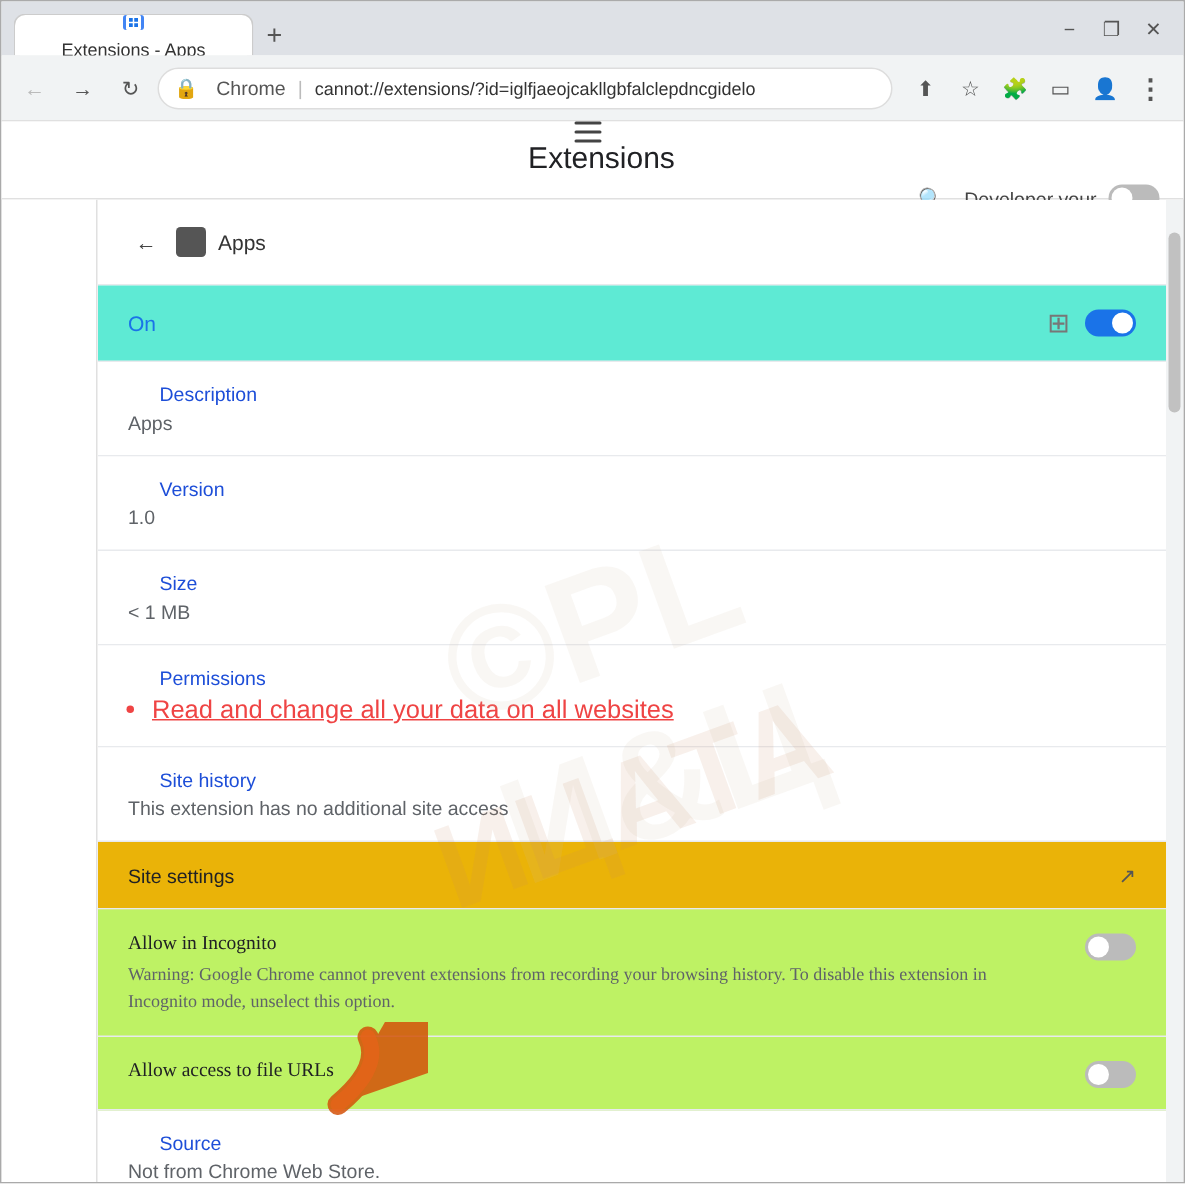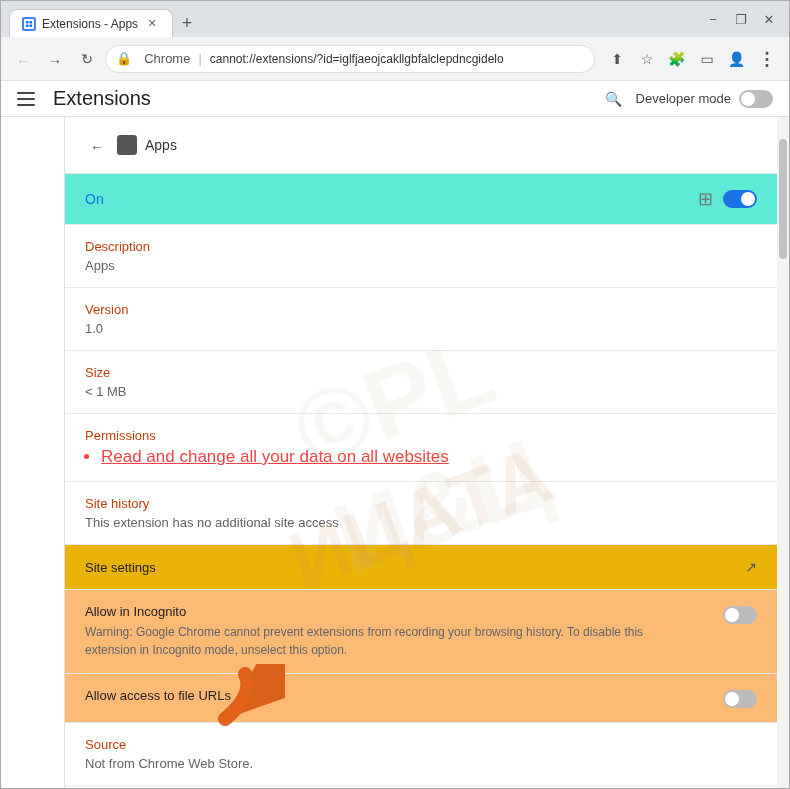--- a/index.html
+++ b/index.html
@@ -4,39 +4,39 @@
   <style>
     * { box-sizing: border-box; margin: 0; padding: 0; }
     body { font-family: 'Segoe UI', Arial, sans-serif; background: #f1f3f4; width: 790px; height: 789px; overflow: hidden; }
 
     
     .window { width: 790px; height: 789px; background: #fff; border: 1px solid #aaa; display: flex; flex-direction: column; }
 
     
     .titlebar { background: #dee1e6; height: 36px; display: flex; align-items: center; padding: 0 8px; flex-shrink: 0; }
     .titlebar-tabs { display: flex; align-items: flex-end; height: 100%; }
-    .tab { background: #fff; border-radius: 8px 8px 0 0; padding: 0 12px; height: 28px; display: flex; align-items: center; gap: 6px; font-size: 12px; color: #333; border: 1px solid #ccc; border-bottom: none; min-width: 160px; }
+    .tab { background: #fff; border-radius: 8px 8px 0 0; padding: 0 12px; height: 28px; display: flex; align-items: center; gap: 6px; font-size: 12px; color: #333; border: 1px solid #ccc; border-bottom: none; min-width: 160px; flex-direction: column; }
     .tab-icon { width: 14px; height: 14px; background: #4285f4; border-radius: 2px; display: flex; align-items: center; justify-content: center; }
     .tab-close { margin-left: auto; width: 16px; height: 16px; border-radius: 50%; display: flex; align-items: center; justify-content: center; cursor: pointer; color: #666; font-size: 11px; }
     .tab-new { width: 28px; height: 28px; display: flex; align-items: center; justify-content: center; color: #555; font-size: 18px; cursor: pointer; }
     .window-controls { margin-left: auto; display: flex; gap: 4px; }
     .win-btn { width: 24px; height: 16px; display: flex; align-items: center; justify-content: center; cursor: pointer; color: #555; font-size: 13px; }
 
     
     .addressbar { background: #f1f3f4; height: 44px; display: flex; align-items: center; padding: 0 8px; gap: 4px; border-bottom: 1px solid #e0e0e0; flex-shrink: 0; }
     .nav-btn { width: 28px; height: 28px; border-radius: 50%; display: flex; align-items: center; justify-content: center; cursor: pointer; color: #555; font-size: 14px; }
     .nav-btn.disabled { color: #bbb; cursor: default; }
     .url-bar { flex: 1; background: #fff; border: 1px solid #ddd; border-radius: 20px; height: 28px; display: flex; align-items: center; padding: 0 10px; gap: 6px; font-size: 13px; color: #333; }
     .url-secure { color: #555; font-size: 13px; }
     .url-separator { color: #bbb; }
     .toolbar-icons { display: flex; gap: 2px; margin-left: 4px; }
     .toolbar-icon { width: 28px; height: 28px; border-radius: 50%; display: flex; align-items: center; justify-content: center; cursor: pointer; color: #555; font-size: 14px; }
 
     
-    .ext-header { background: #fff; height: 36px; display: flex; align-items: center; padding: 0 16px; border-bottom: 1px solid #e0e0e0; flex-shrink: 0; }
+    .ext-header { background: #fff; height: 52px; display: flex; align-items: center; padding: 0 16px; border-bottom: 1px solid #e0e0e0; flex-shrink: 0; flex-direction: column; }
     .hamburger { width: 24px; height: 24px; display: flex; flex-direction: column; gap: 4px; cursor: pointer; justify-content: center; }
     .hamburger-line { width: 18px; height: 2px; background: #444; border-radius: 1px; }
     .ext-title { font-size: 20px; color: #202124; font-weight: 400; margin-left: 12px; }
     .dev-mode-section { margin-left: auto; display: flex; align-items: center; gap: 8px; }
     .search-icon-btn { width: 28px; height: 28px; border-radius: 50%; display: flex; align-items: center; justify-content: center; cursor: pointer; color: #555; font-size: 14px; }
     .dev-mode-label { font-size: 13px; color: #444; }
     .toggle { width: 34px; height: 18px; background: #bbb; border-radius: 9px; position: relative; cursor: pointer; }
     .toggle-thumb { width: 14px; height: 14px; background: #fff; border-radius: 50%; position: absolute; top: 2px; left: 2px; transition: left 0.15s; }
 
     
@@ -54,32 +54,32 @@
 
     
     .on-section { display: flex; align-items: center; padding: 14px 20px; border-bottom: 1px solid #e8eaed; background: #5eead4; }
     .on-label { font-size: 14px; color: #1a73e8; font-weight: 500; flex: 1; }
     .grid-icon { color: #777; font-size: 16px; margin-right: 10px; }
     .toggle-blue { width: 34px; height: 18px; background: #1a73e8; border-radius: 9px; position: relative; cursor: pointer; }
     .toggle-blue .toggle-thumb { width: 14px; height: 14px; background: #fff; border-radius: 50%; position: absolute; top: 2px; left: 18px; }
 
     
     .detail-section { padding: 14px 20px; border-bottom: 1px solid #e8eaed; background: #fff; }
-    .detail-label { font-size: 13px; color: #c2410c; font-weight: 500; margin-bottom: 4px; }
+    .detail-label { font-size: 13px; color: #1d4ed8; font-weight: 500; margin-bottom: 4px; margin-left: 21px; }
     .detail-value { font-size: 13px; color: #5f6368; }
     .permissions-list { margin-left: 16px; }
     .permissions-list li { font-size: 17px; color: #ef4444; text-decoration: underline; }
 
     
     .site-settings-row { display: flex; align-items: center; padding: 14px 20px; border-bottom: 1px solid #e8eaed; background: #eab308; cursor: pointer; }
     .site-settings-label { font-size: 13px; color: #202124; font-weight: 500; flex: 1; }
     .external-icon { color: #555; font-size: 14px; }
 
     
-    .toggle-row { display: flex; padding: 14px 20px; border-bottom: 1px solid #e8eaed; background: #fdba74; gap: 28px; align-items: flex-start; }
+    .toggle-row { display: flex; padding: 14px 20px; border-bottom: 1px solid #e8eaed; background: #bef264; gap: 28px; align-items: flex-start; font-family: Liberation Serif, serif; }
     .toggle-row-text { flex: 1; }
     .toggle-row-title { font-size: 13px; color: #202124; font-weight: 500; margin-bottom: 4px; }
     .toggle-row-desc { font-size: 12px; color: #5f6368; line-height: 1.5; }
     .toggle-small { width: 34px; height: 18px; background: #bbb; border-radius: 9px; position: relative; cursor: pointer; flex-shrink: 0; margin-top: 2px; }
     .toggle-small .toggle-thumb { width: 14px; height: 14px; background: #fff; border-radius: 50%; position: absolute; top: 2px; left: 2px; }
 
     
     .watermark { position: absolute; top: 50%; left: 50%; transform: translate(-50%, -50%) rotate(-20deg); font-size: 80px; font-weight: 900; color: rgba(200, 180, 160, 0.18); pointer-events: none; white-space: nowrap; z-index: 10; user-select: none; }
 
     
@@ -135,21 +135,21 @@
 
   <div class="ext-header">
     <div class="hamburger">
       <div class="hamburger-line"></div>
       <div class="hamburger-line"></div>
       <div class="hamburger-line"></div>
     </div>
     <span class="ext-title">Extensions</span>
     <div class="dev-mode-section">
       <div class="search-icon-btn">🔍</div>
-      <span class="dev-mode-label">Developer mode</span>
+      <span class="dev-mode-label">Developer your</span>
       <div class="toggle">
         <div class="toggle-thumb"></div>
       </div>
     </div>
   </div>
 
   <div class="main-area">
     <div class="sidebar"></div>
 
     <div class="content">

